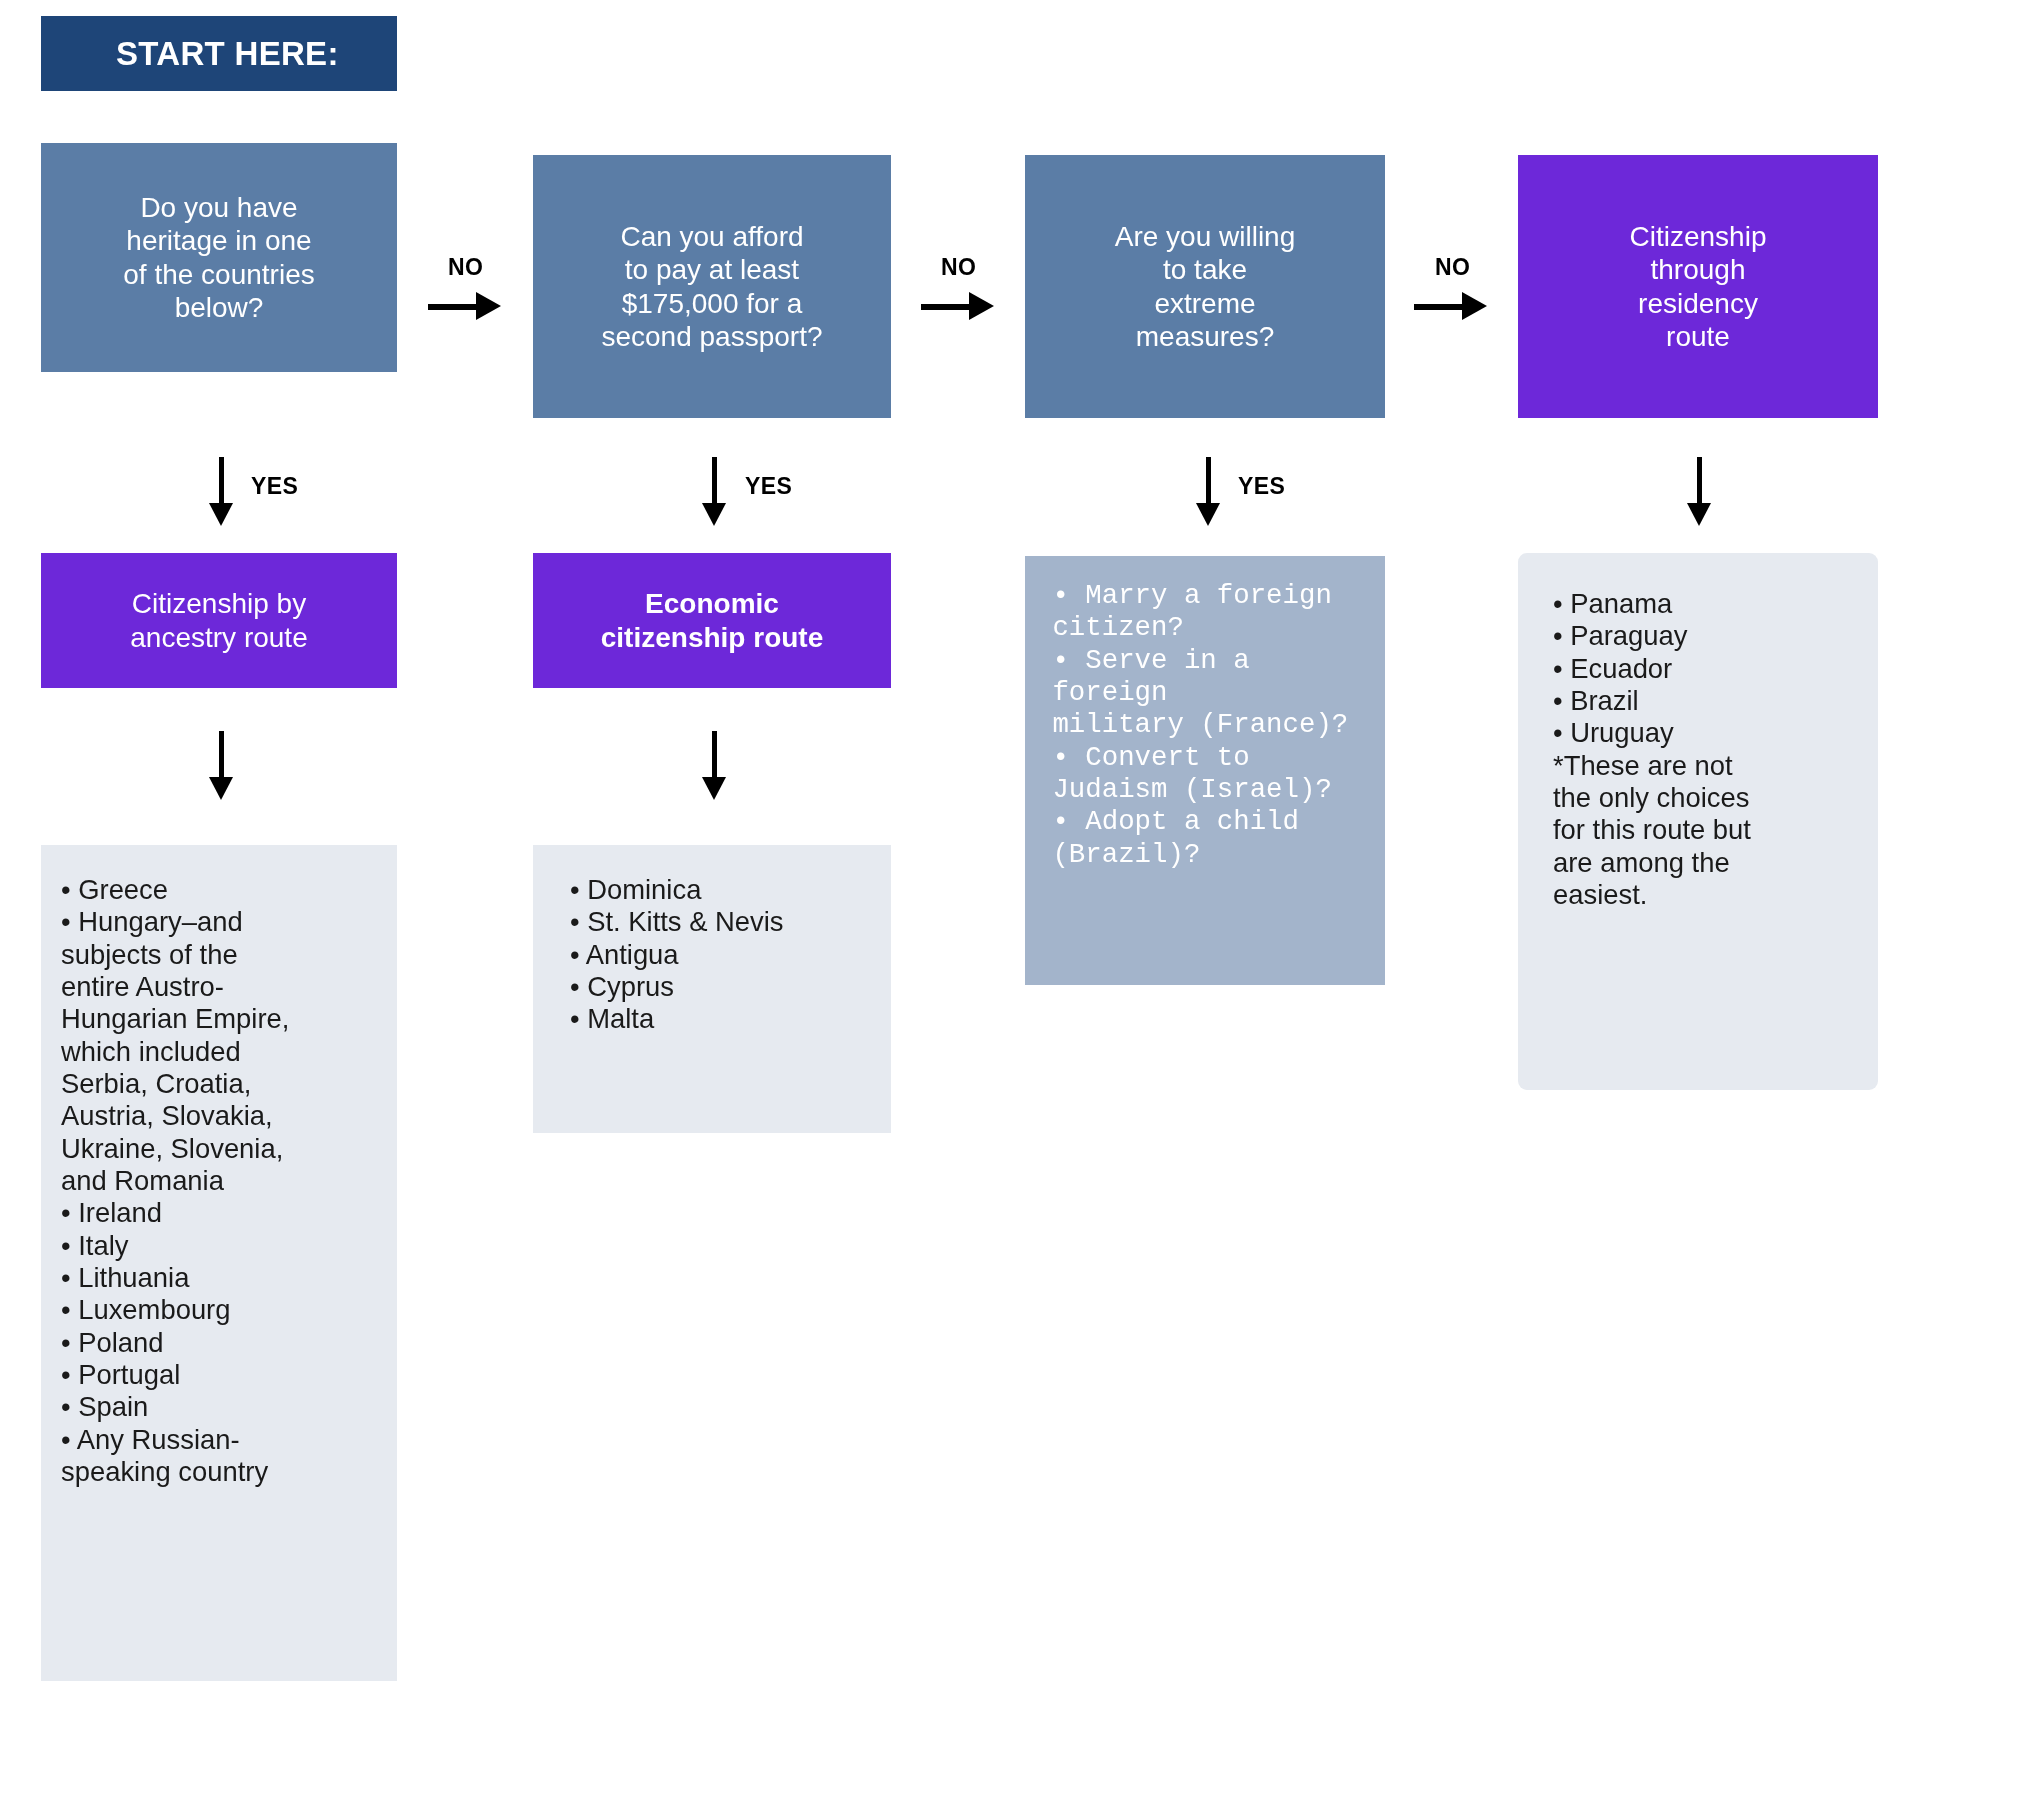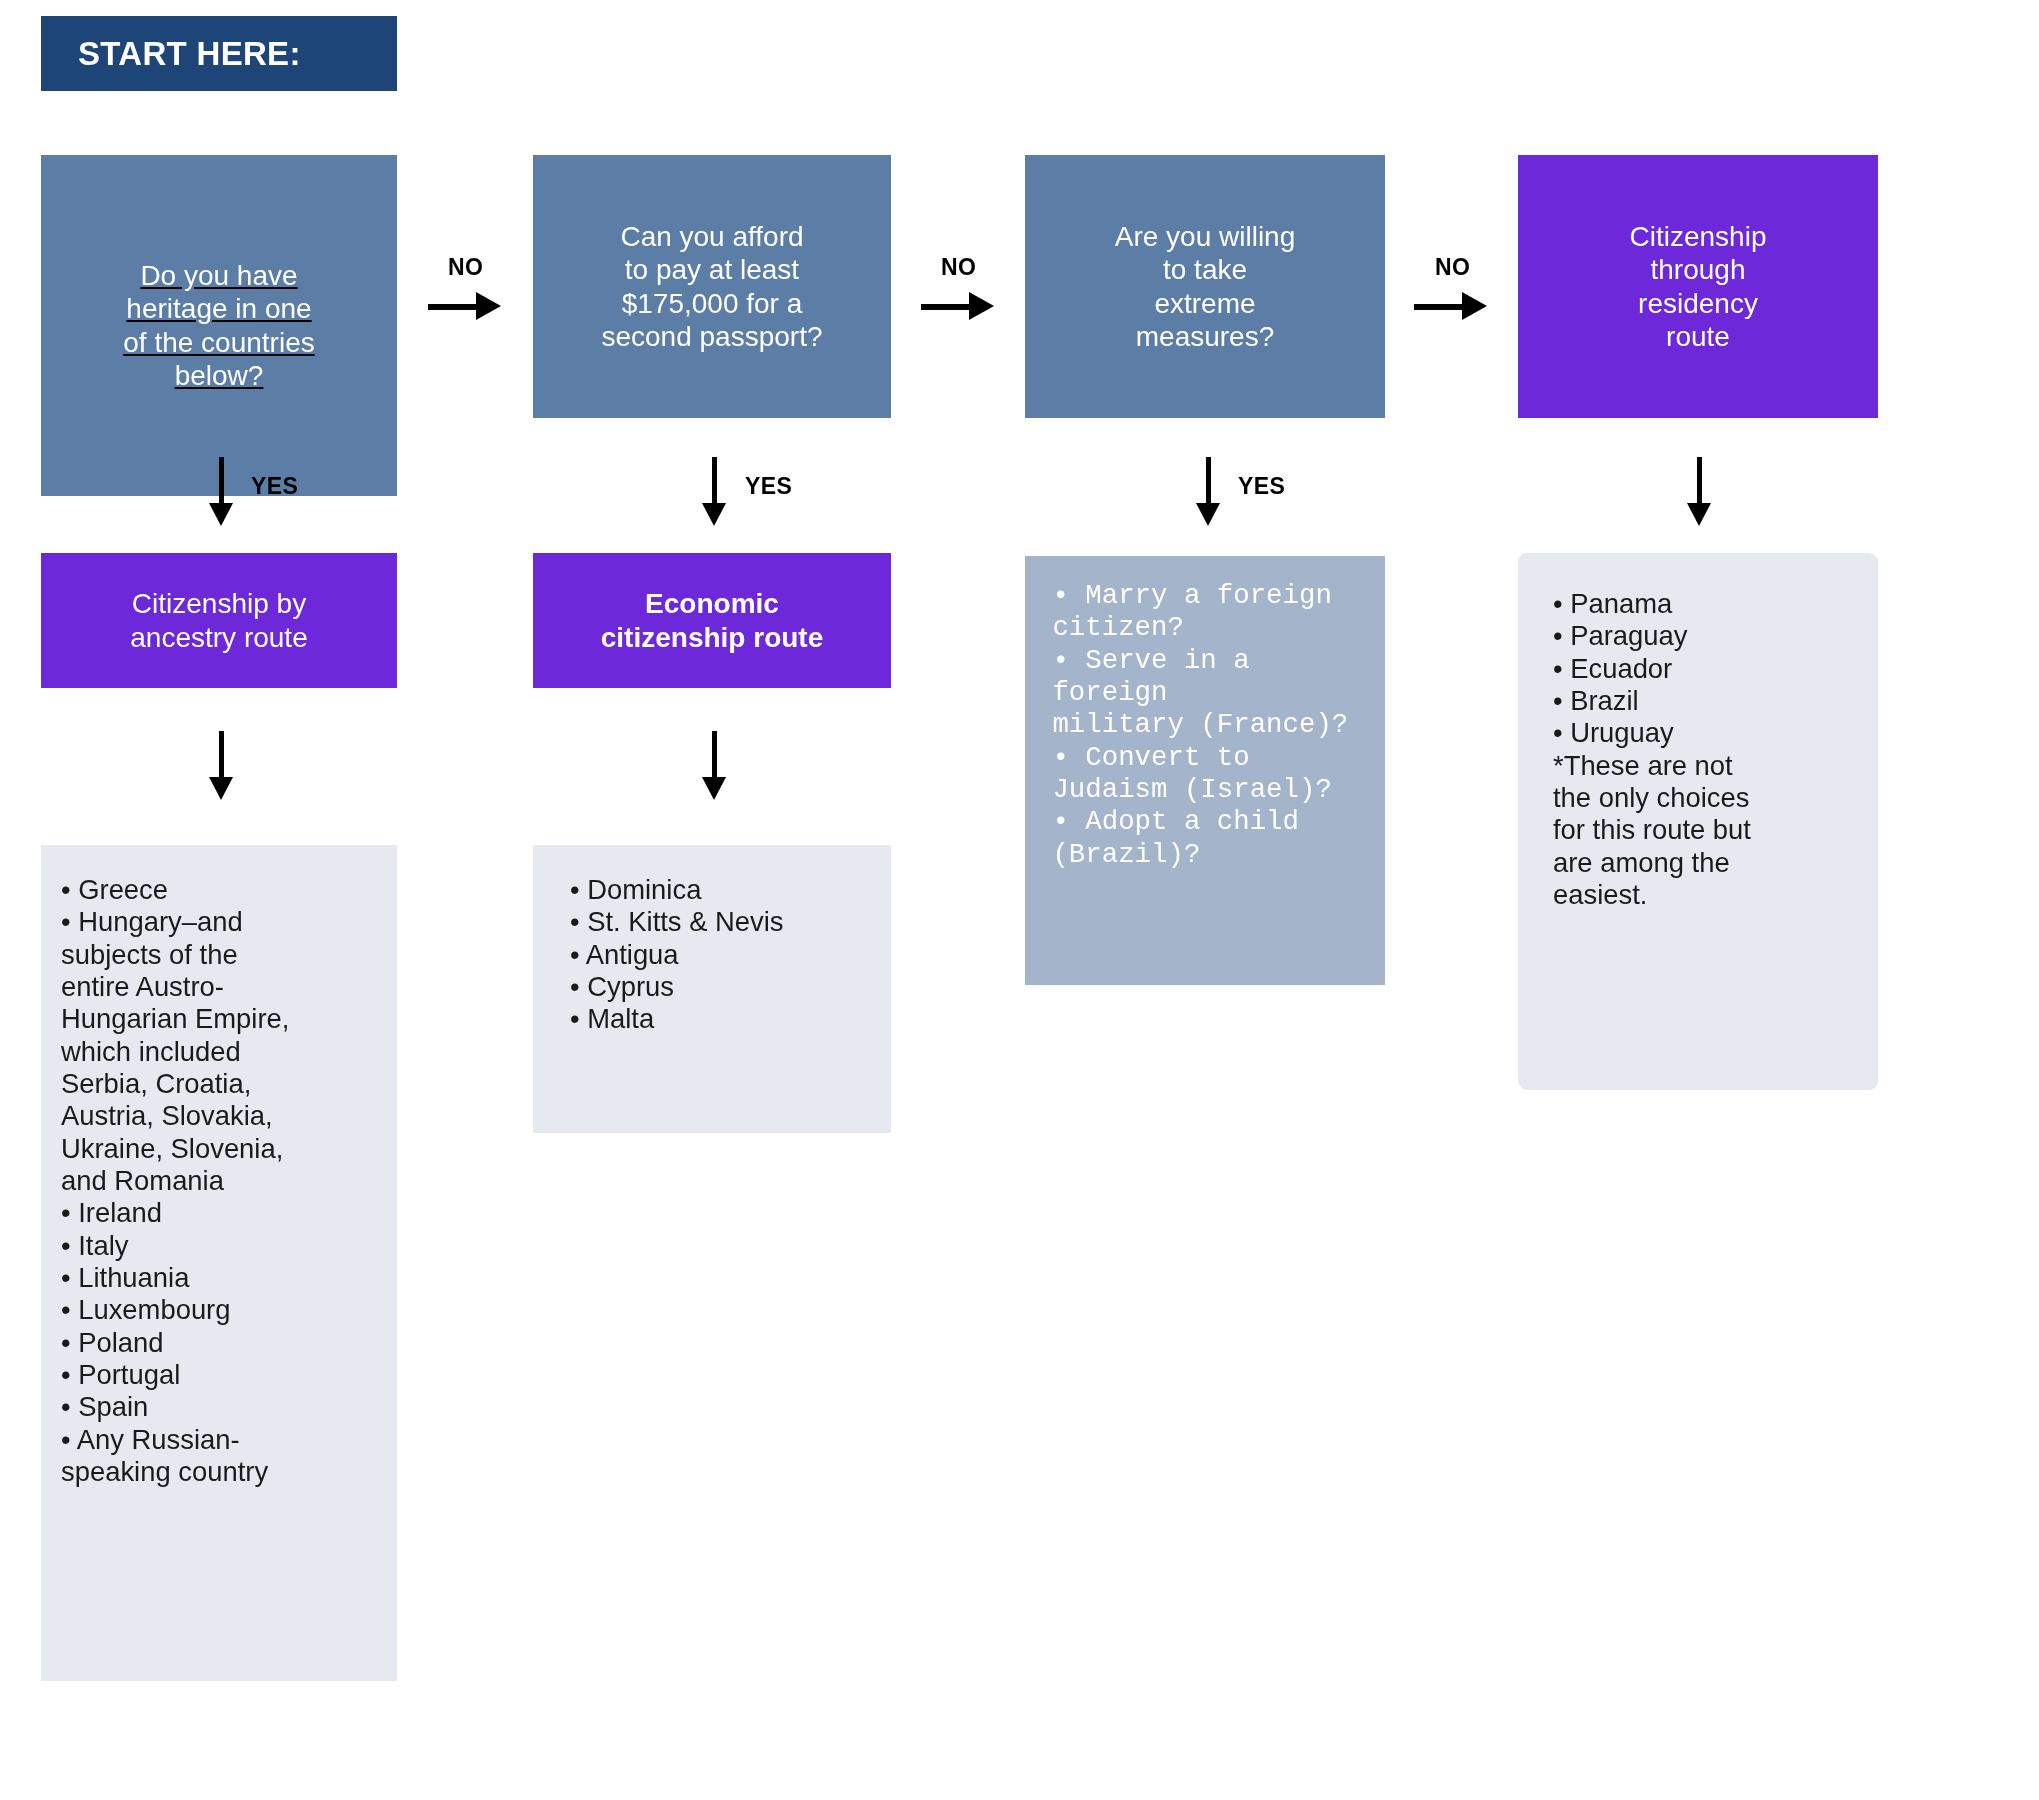--- a/index.html
+++ b/index.html
@@ -25,21 +25,21 @@
   
   .start-banner {
     position: absolute;
     left: 41px;
     top: 16.4px;
     width: 356px;
     height: 75px;
     background: #1e4578;
     display: flex;
     align-items: center;
-    padding-left: 37px;
+    padding-left: 75px;
     box-sizing: border-box;
   }
   .start-banner .label {
     color: #ffffff;
     font-size: 33px;
     font-weight: bold;
     letter-spacing: 0.3px;
   }
 
   
@@ -73,21 +73,21 @@
   .list-box-blue .list-text {
     color: #ffffff;
     font-size: 27.4px;
     line-height: 1.18;
     white-space: pre-line;
     text-align: left;
     font-family: Liberation Mono, monospace;
   }
 
   
-  #node-heritage   { left: 41px;   top: 155px; width: 356px; height: 341px; text-decoration: underline; }
+  #node-heritage   { left: 41px;   top: 143px; width: 356px; height: 229px; }
   #node-afford     { left: 533px;  top: 155px; width: 358px; height: 263px; }
   #node-extreme    { left: 1025px; top: 155px; width: 360px; height: 263px; }
   #node-residency  { left: 1518px; top: 155px; width: 360px; height: 263px; }
 
   
   #node-ancestry   { left: 41px;   top: 553px; width: 356px; height: 135px; }
   #node-economic   { left: 533px;  top: 553px; width: 358px; height: 135px; font-weight: bold; }
 
   
   #node-extreme-list { left: 1025px; top: 556px; width: 360px; height: 429px; padding: 24px 20px 18.3px 27.4px; align-items: flex-start; justify-content: flex-start; }

